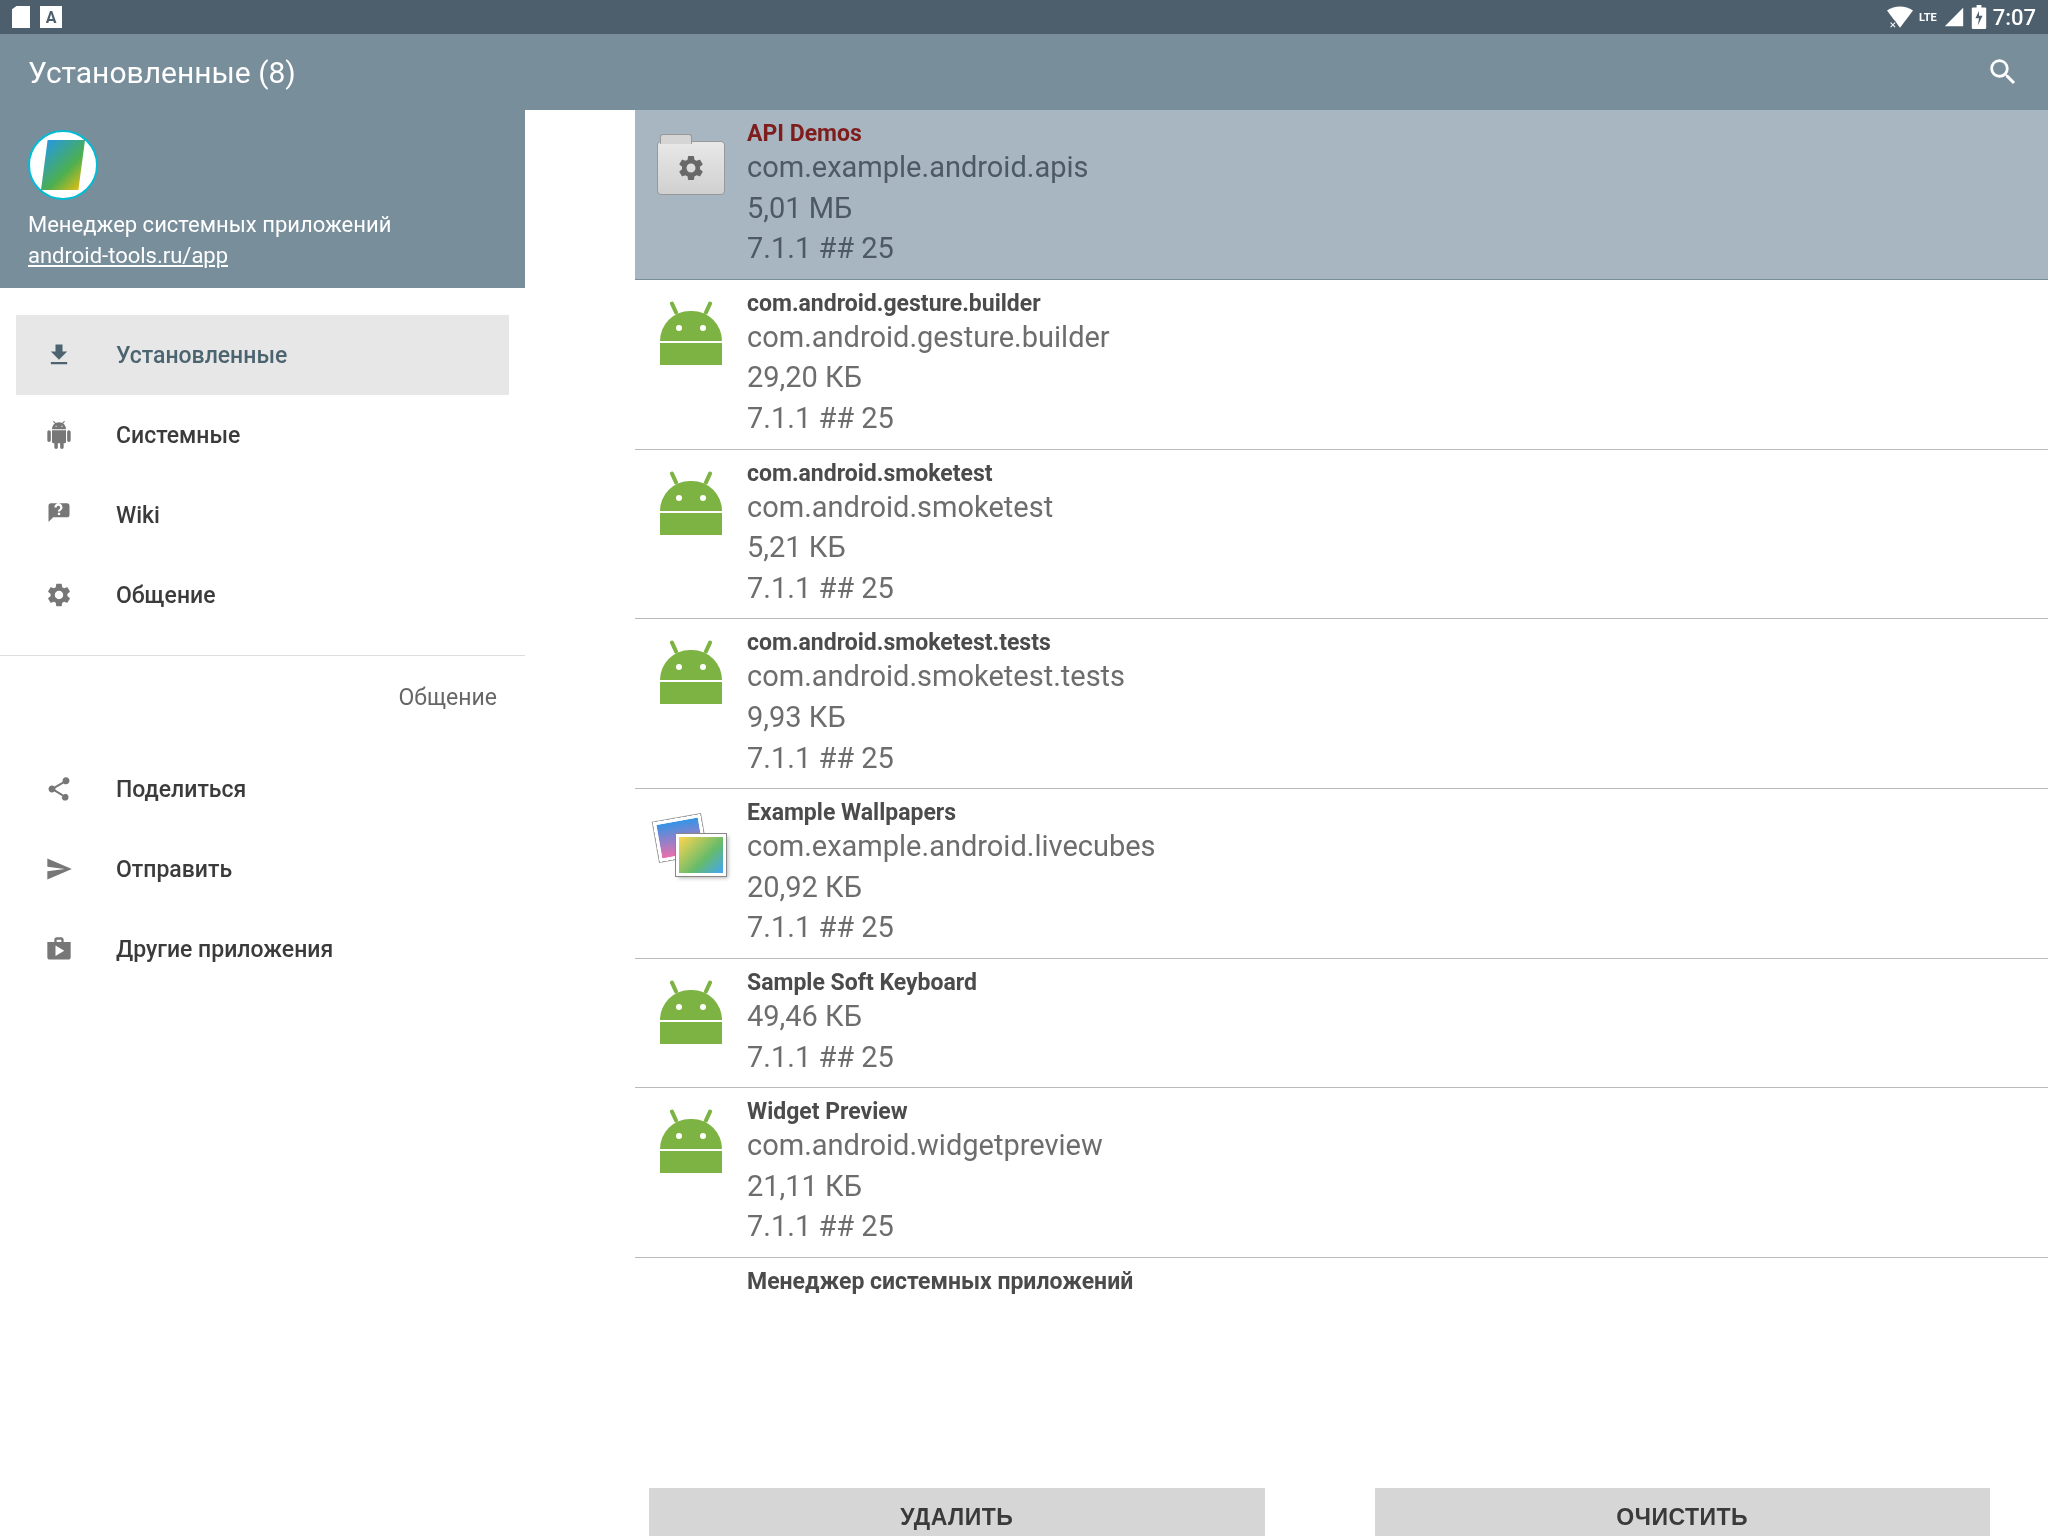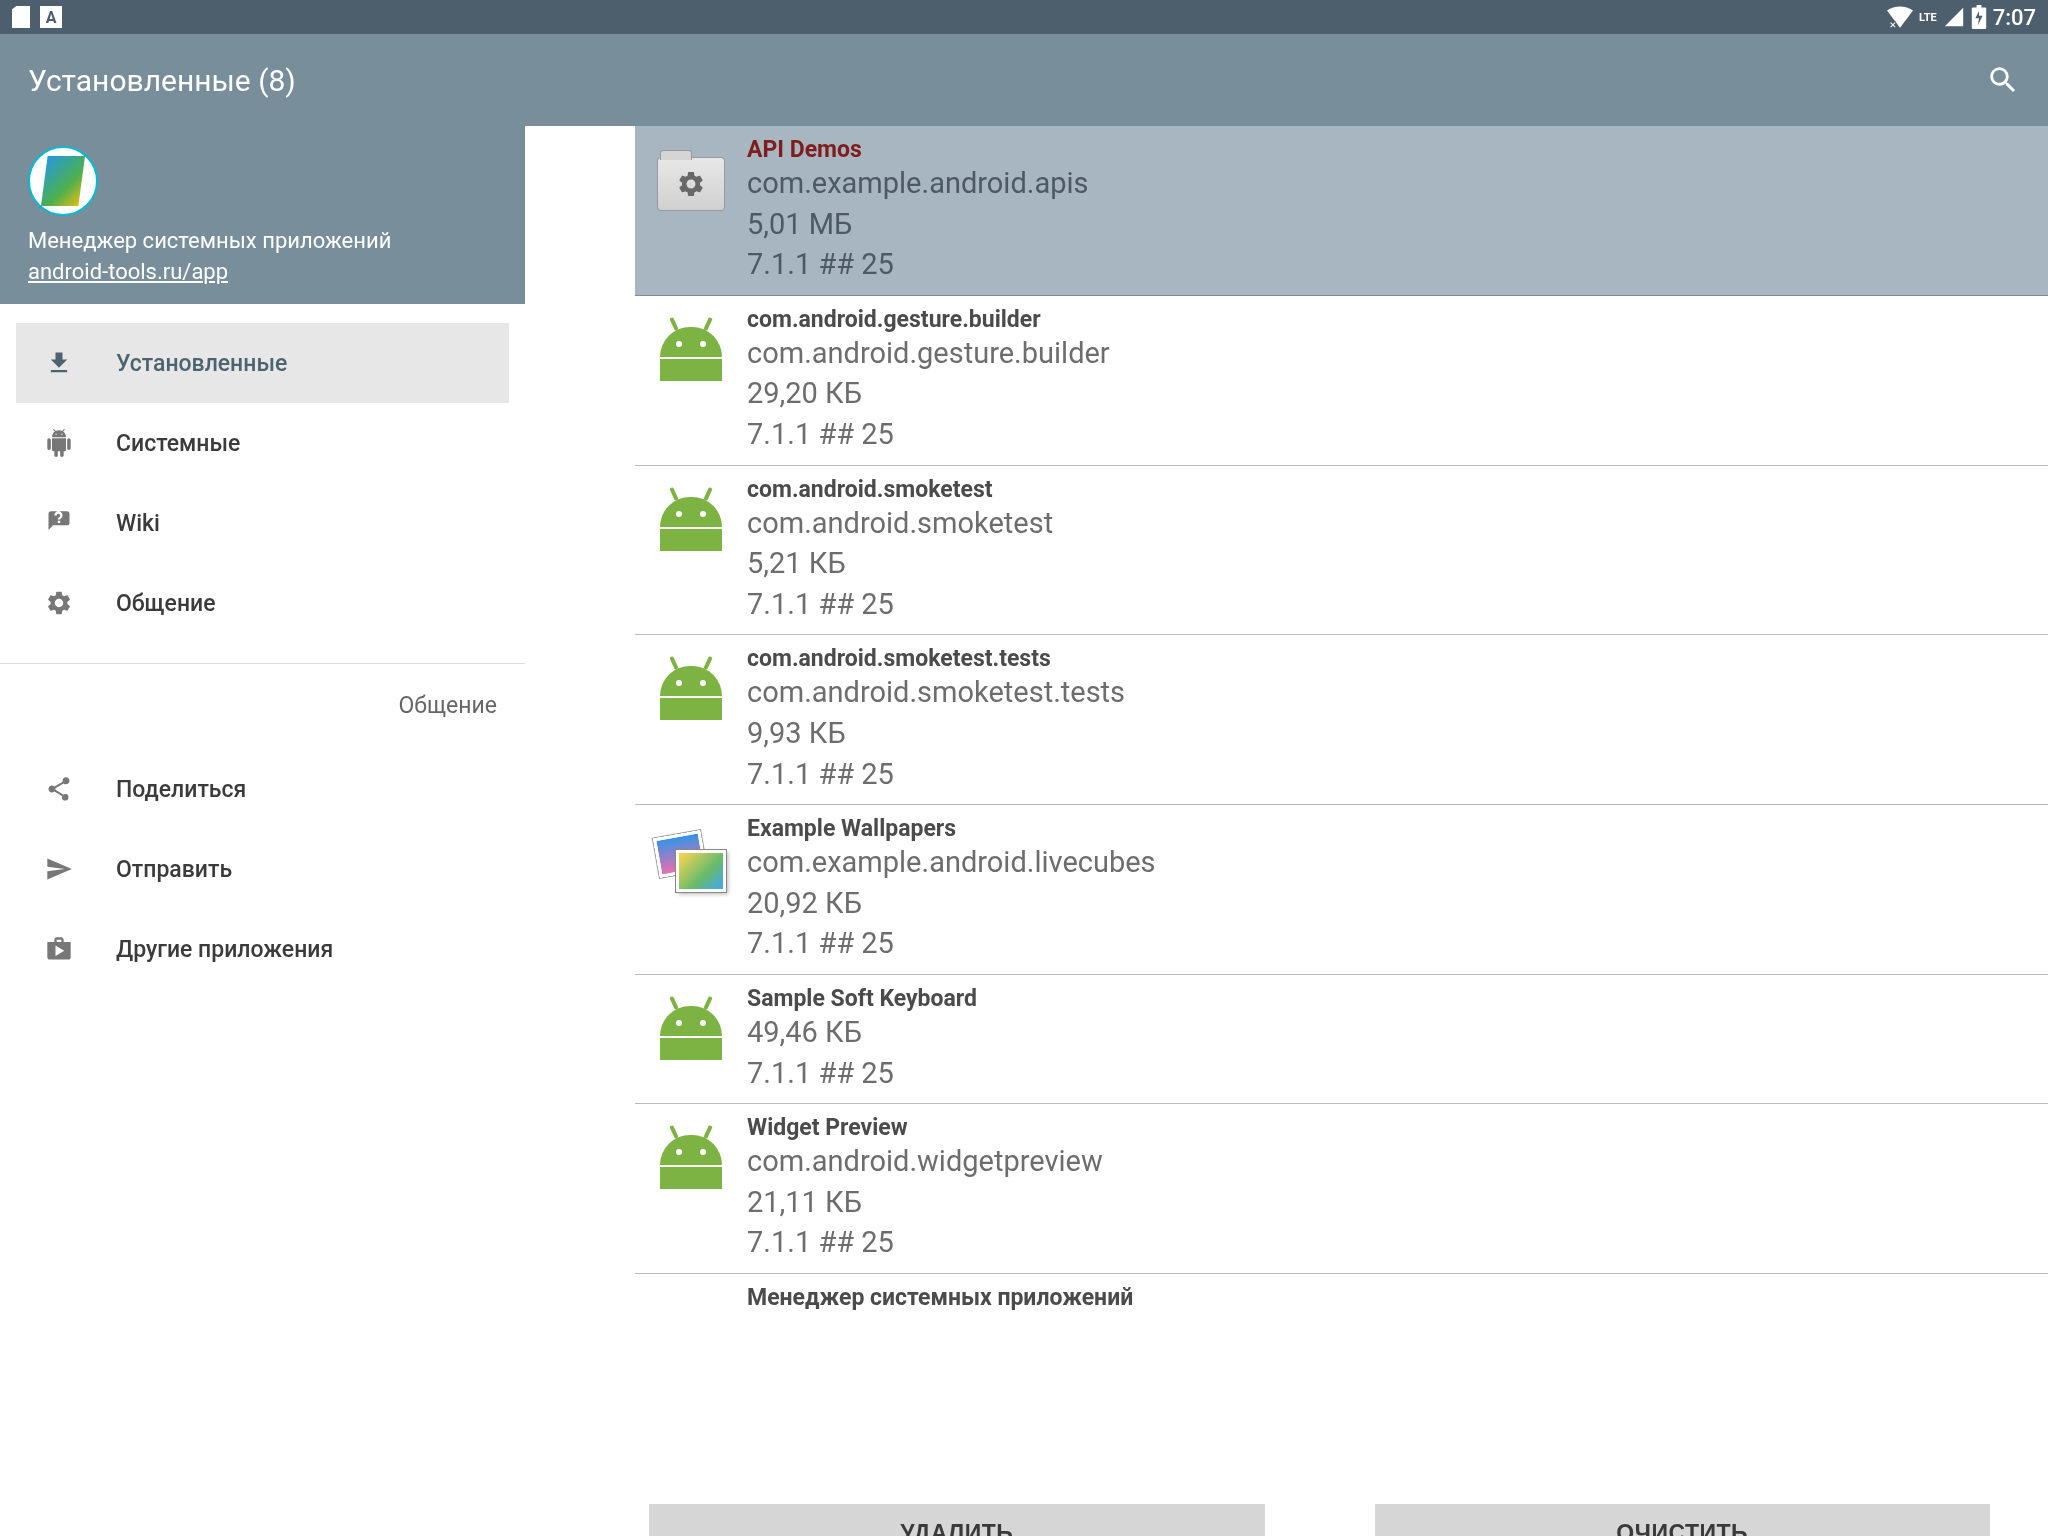--- a/index.html
+++ b/index.html
@@ -6,39 +6,39 @@
   html, body { width: 2048px; height: 1536px; font-family: Roboto, Arial, sans-serif; background: #fff; overflow: hidden; }
   
   
   .status-bar { height: 34px; background: #4d5f6c; display: flex; align-items: center; justify-content: space-between; padding: 0 12px; color: #fff; }
   .status-left { display: flex; gap: 10px; align-items: center; }
   .status-right { display: flex; gap: 6px; align-items: center; font-size: 22px; font-weight: 500; }
   .sd-icon { width: 18px; height: 22px; background: #fff; clip-path: polygon(0 15%, 25% 0, 100% 0, 100% 100%, 0 100%); }
   .a-box { width: 22px; height: 22px; background: #fff; color: #4d5f6c; display: flex; align-items: center; justify-content: center; font-weight: bold; font-size: 16px; }
   
   
-  .app-header { height: 92px; background: #788e9b; display: flex; align-items: center; justify-content: space-between; padding: 18px 28px; color: #fff; }
+  .app-header { height: 76px; background: #788e9b; display: flex; align-items: center; justify-content: space-between; padding: 18px 28px; color: #fff; }
   .app-title { font-size: 30px; font-weight: 400; }
   .search-icon { width: 34px; height: 34px; cursor: pointer; }
   
   
   .content { display: flex; height: calc(1536px - 34px - 76px - 62px); }
   .sidebar { width: 525px; flex-shrink: 0; display: flex; flex-direction: column; }
   .main-area { flex: 1; display: flex; flex-direction: column; background: #fff; }
   
   
   .sidebar-header { background: #788e9b; padding: 20px 28px 20px 28px; color: #fff; }
   .app-logo { width: 70px; height: 70px; border-radius: 50%; background: #fff; display: flex; align-items: center; justify-content: center; margin-bottom: 12px; border: 2px solid #00bcd4; }
   .logo-inner { width: 44px; height: 50px; background: linear-gradient(135deg, #2196f3 0%, #4caf50 60%, #ffc107 100%); clip-path: polygon(15% 0, 100% 0, 85% 100%, 0 100%); position: relative; }
   .logo-inner::after { content:''; position:absolute; top:-6px; left:-6px; width:54px; height:10px; border: 3px solid #00bcd4; border-bottom: none; border-radius: 40px 40px 0 0; }
   .sidebar-header-text { font-size: 22px; margin-bottom: 6px; }
   .sidebar-link { font-size: 22px; text-decoration: underline; color: #fff; cursor: pointer; }
   
   
-  .nav-section { padding: 16px; }
+  .nav-section { padding: 16px; margin-top: 8px; }
   .nav-item { display: flex; align-items: center; height: 80px; padding: 0 28px; gap: 42px; cursor: pointer; font-size: 23px; color: #3b3b3b; font-weight: 500; }
   .nav-item.selected { background: #e7e7e7; color: #4b6470; }
   .nav-item.selected .nav-icon svg, .nav-item.selected .nav-icon { fill: #4b6470; color: #4b6470; }
   .nav-icon { width: 30px; height: 30px; display: flex; align-items: center; justify-content: center; color: #777; fill: #777; }
   .nav-divider { height: 1px; background: #ddd; margin: 4px 0; }
   .section-label { padding: 24px 28px 14px; font-size: 23px; color: #666; text-align: right; }
   
   
   .app-list { flex: 1; overflow: hidden; padding-left: 110px; }
   .app-row { display: flex; align-items: center; padding: 10px 14px 0px 14px; border-bottom: 1px solid #bbb; cursor: pointer; }

